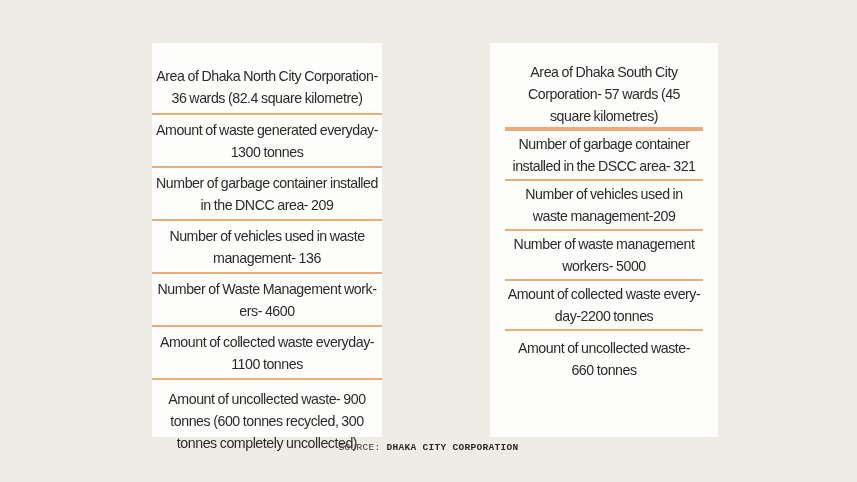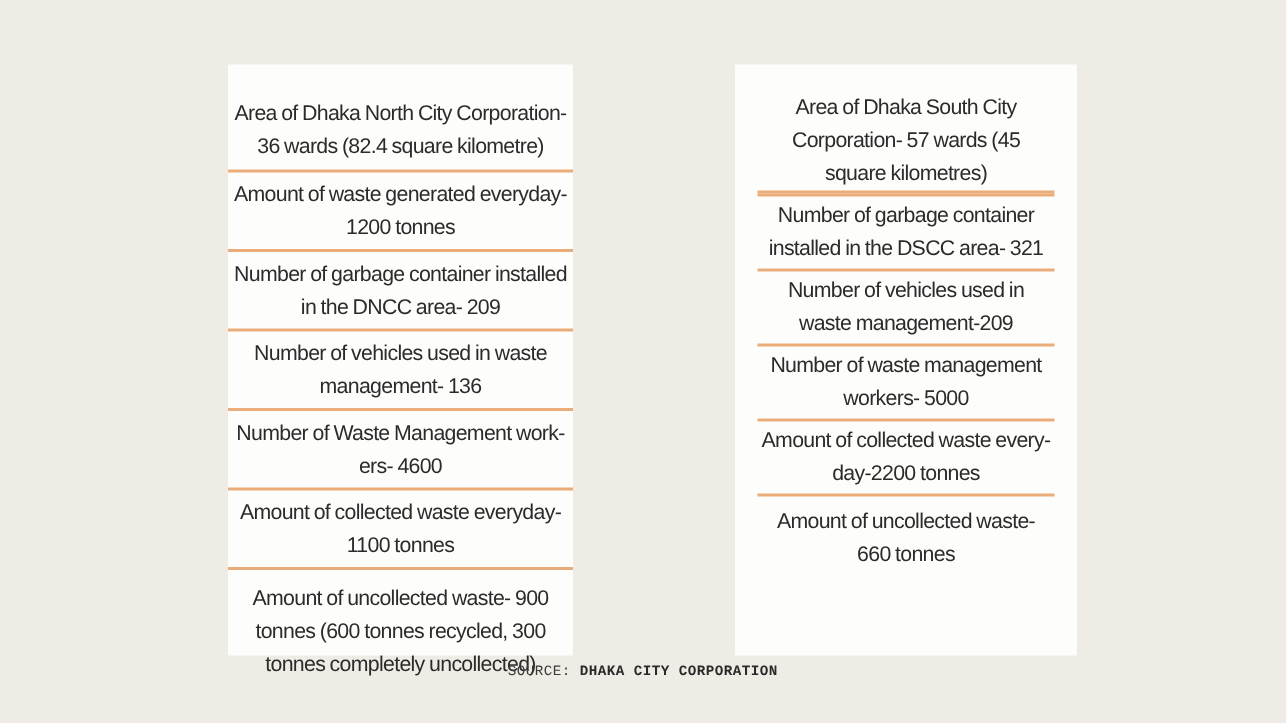--- a/index.html
+++ b/index.html
@@ -78,21 +78,21 @@
   </style>
 </head>
 <body>
 
 <div class="panel" id="panel-north">
   <div class="cell first">
       <span>Area of Dhaka North City Corporation- 36 wards (82.4 square kilometre)</span>
     </div>
   <div class="divider"></div>
   <div class="cell">
-      <span>Amount of waste generated everyday- 1200 tonnes</span>
+      <span>Amount of waste generated everyday- 1300 tonnes</span>
     </div>
   <div class="divider"></div>
   <div class="cell">
       <span>Number of garbage container installed in the DNCC area- 209</span>
     </div>
   <div class="divider"></div>
   <div class="cell">
       <span>Number of vehicles used in waste management- 136</span>
     </div>
   <div class="divider"></div>

